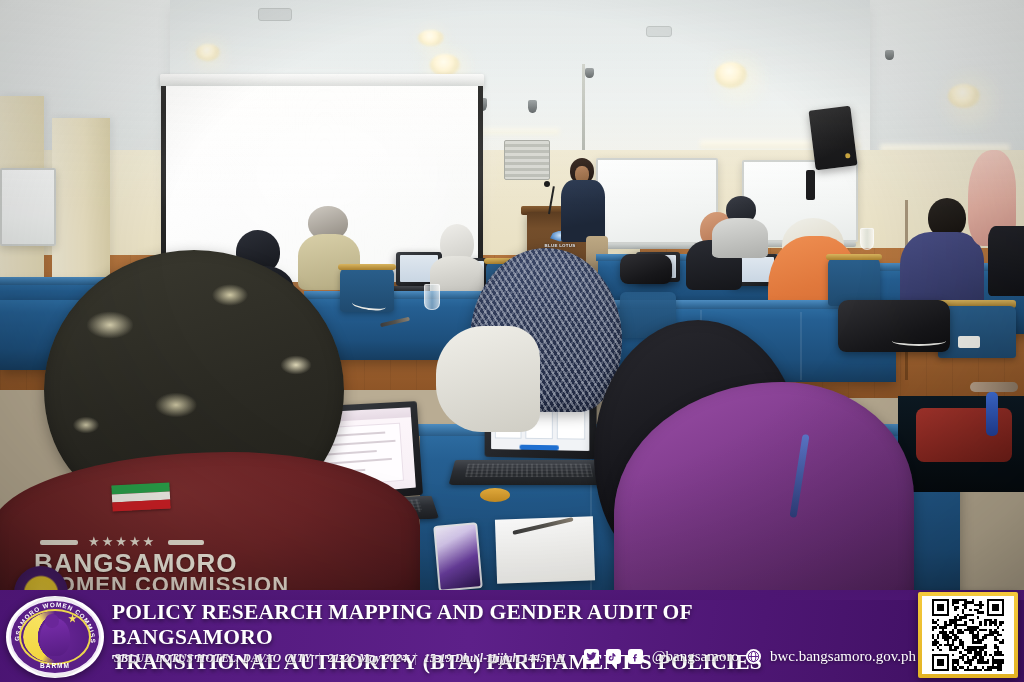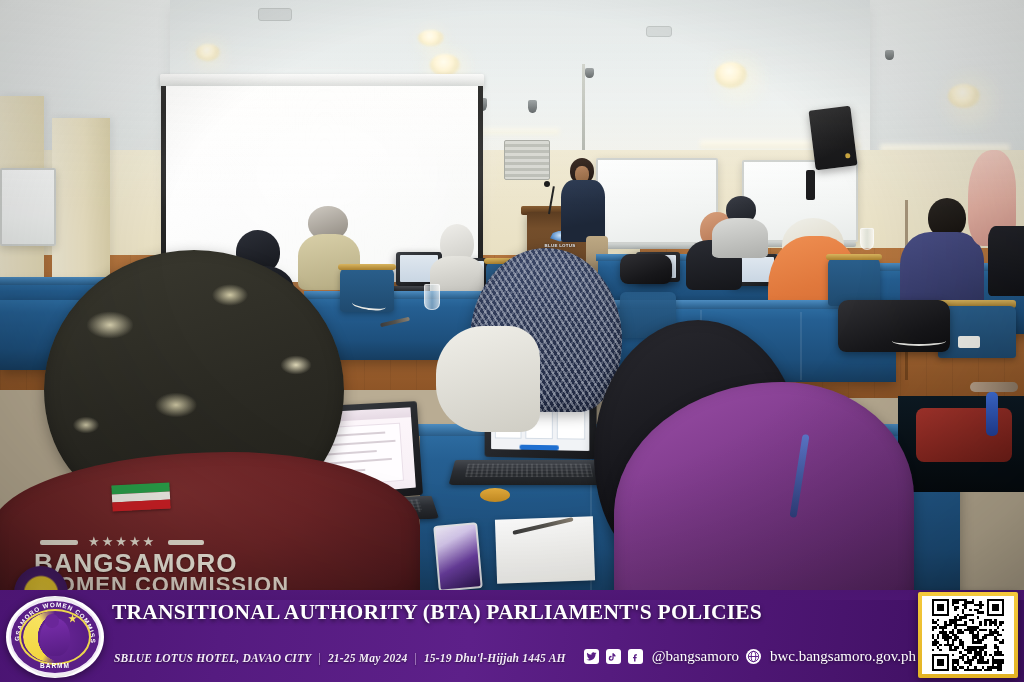--- a/index.html
+++ b/index.html
@@ -748,20 +748,21 @@
       </text>
     </svg>
     <div class="seal-ring2"></div>
     <div class="seal-moon"></div>
     <div class="seal-fig"></div>
     <div class="seal-star"></div>
     <div class="seal-barmm">BARMM</div>
   </div>
 
   <div class="banner-title">
+    <span>POLICY RESEARCH MAPPING AND GENDER AUDIT OF BANGSAMORO</span>
     <span class="l2">TRANSITIONAL AUTHORITY (BTA) PARLIAMENT'S POLICIES</span>
   </div>
 
   <div class="banner-sub">
     <span>SBLUE LOTUS HOTEL, DAVAO CITY</span>
     <span class="sep">|</span>
     <span>21-25 May 2024</span>
     <span class="sep">|</span>
     <span>15-19 Dhu'l-Hijjah 1445 AH</span>
   </div>

